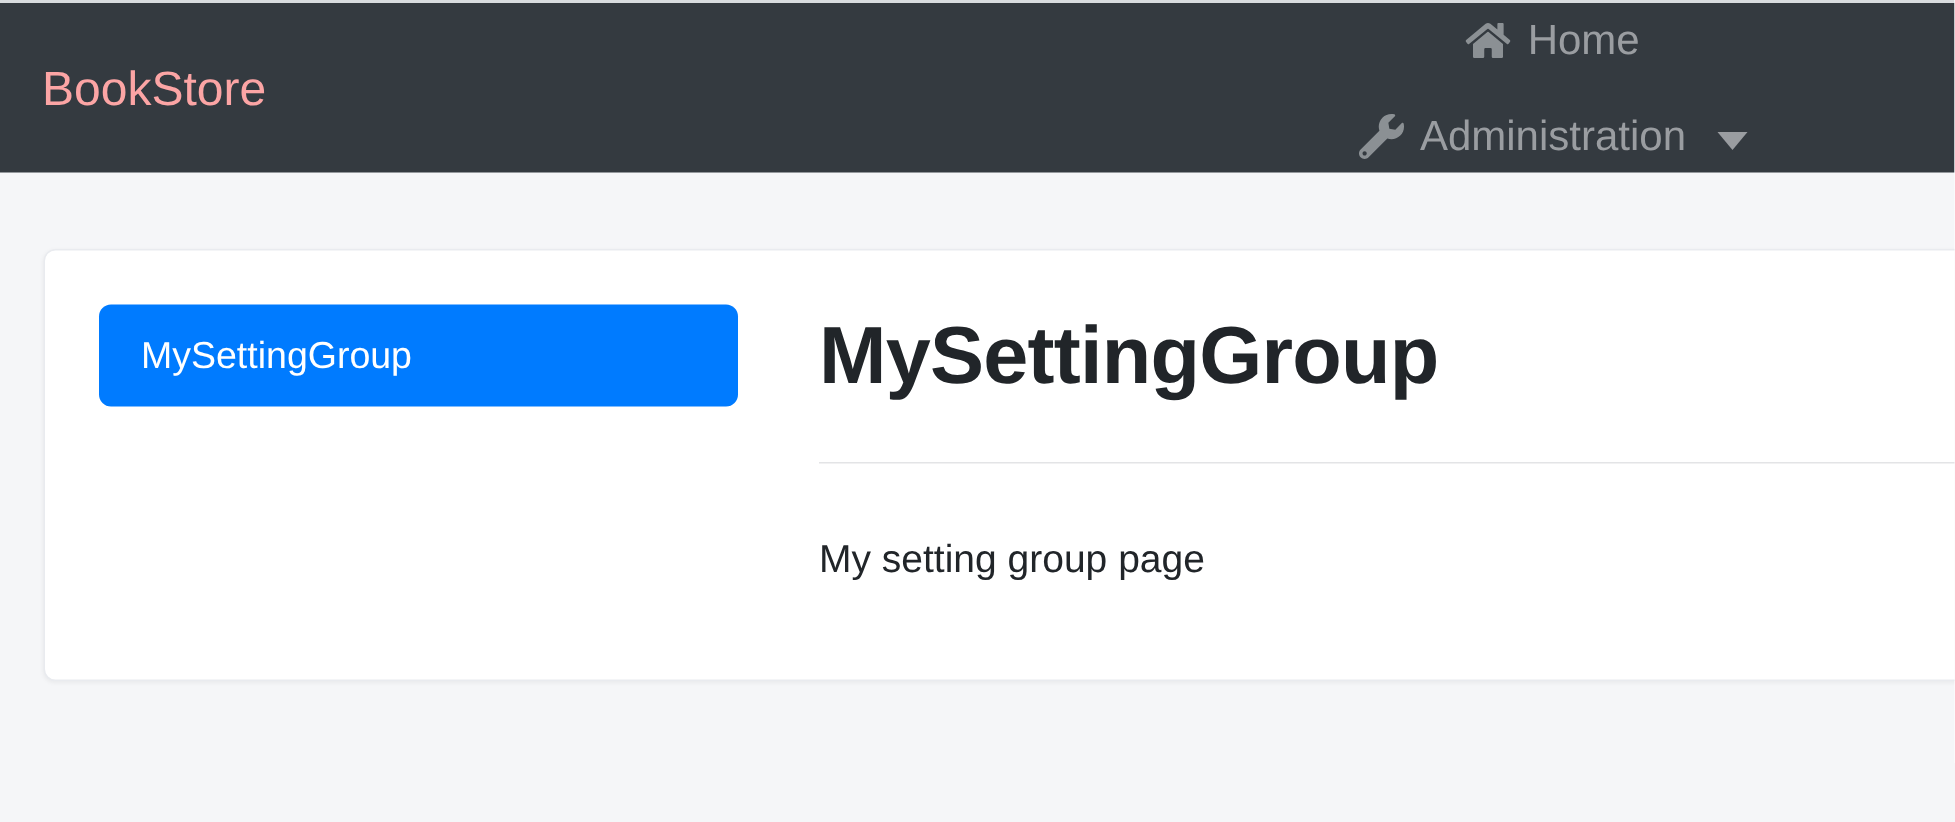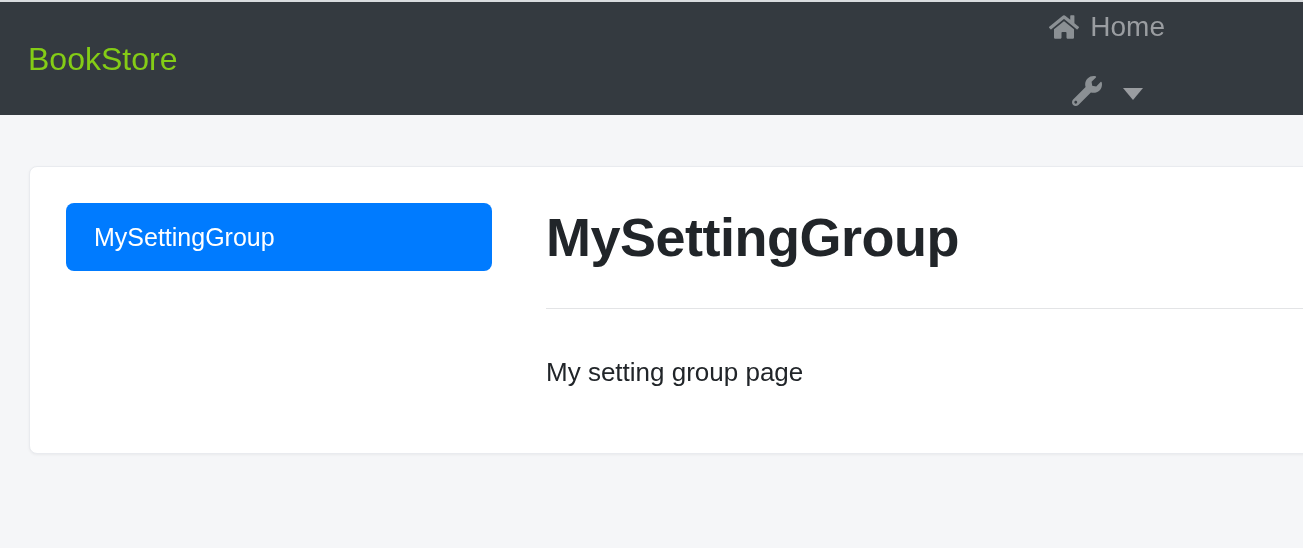--- a/index.html
+++ b/index.html
@@ -13,21 +13,21 @@
   }
   .top-edge { height: 2px; background: #d9dcdf; }
   .navbar {
     height: 113px;
     background: #343a40;
     display: flex;
     align-items: center;
     padding: 0 0 0 28px;
   }
   .brand {
-    color: #84cc16;
+    color: #fca5a5;
     font-size: 32px;
     text-decoration: none;
     line-height: 1;
   }
   .nav {
     margin-left: auto;
     margin-right: 138px;
     display: flex;
     align-items: center;
     gap: 34px;
@@ -118,20 +118,21 @@
           </svg>
       </span>
       <span>Home</span>
     </a>
     <a class="nav-link" href="#">
       <span style="display:flex;">
         <svg viewBox="0 0 512 512" aria-hidden="true">
             <path d="M507.73 109.1c-2.24-9.03-13.54-12.09-20.12-5.51l-74.36 74.36-67.88-11.31-11.31-67.88 74.36-74.36c6.62-6.62 3.43-17.9-5.66-20.16-47.38-11.74-99.55.91-136.58 37.93-39.64 39.64-50.55 97.1-34.05 147.2L18.74 402.76c-24.99 24.99-24.99 65.51 0 90.5 24.99 24.99 65.51 24.99 90.5 0l213.21-213.21c50.12 16.71 107.47 5.68 147.37-34.22 37.07-37.07 49.7-89.32 37.91-136.73zM64 472c-13.25 0-24-10.75-24-24 0-13.26 10.75-24 24-24s24 10.74 24 24c0 13.25-10.75 24-24 24z"></path>
           </svg>
       </span>
+      <span>Administration</span>
       <span class="caret"></span>
     </a>
   </div>
 </nav>
 
 <main>
   <div class="card">
     <div class="tabs-col">
       <button class="tab-pill">MySettingGroup</button>
     </div>

